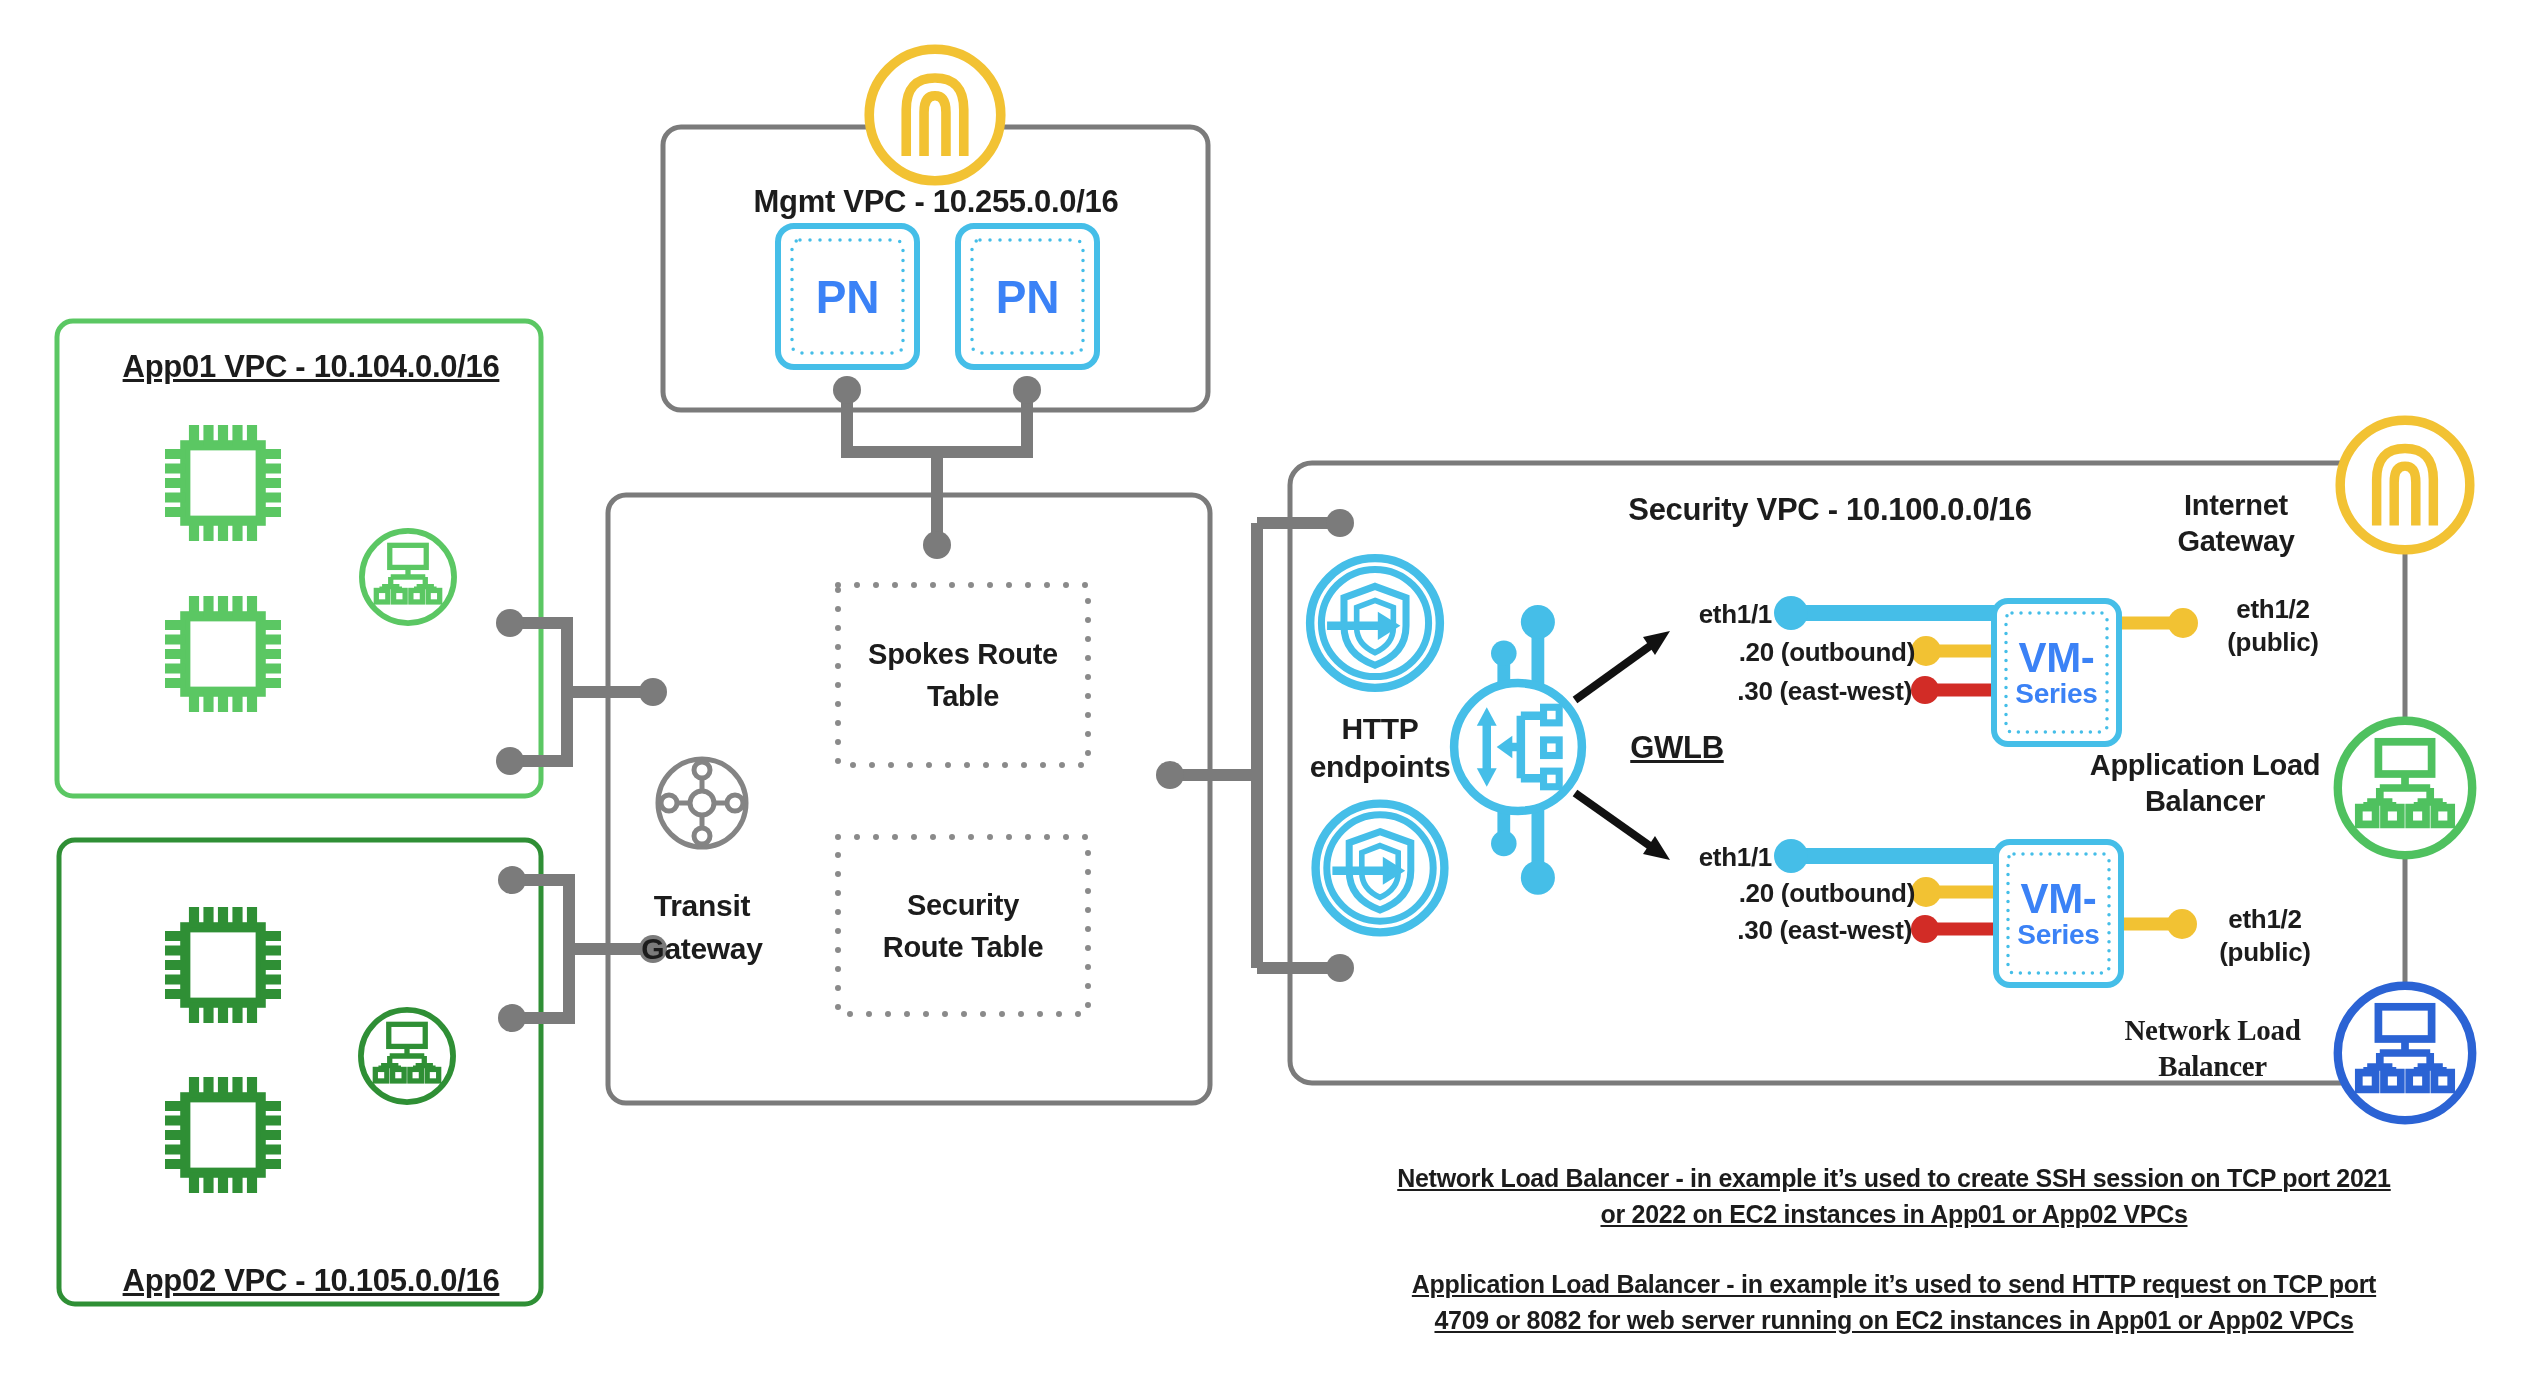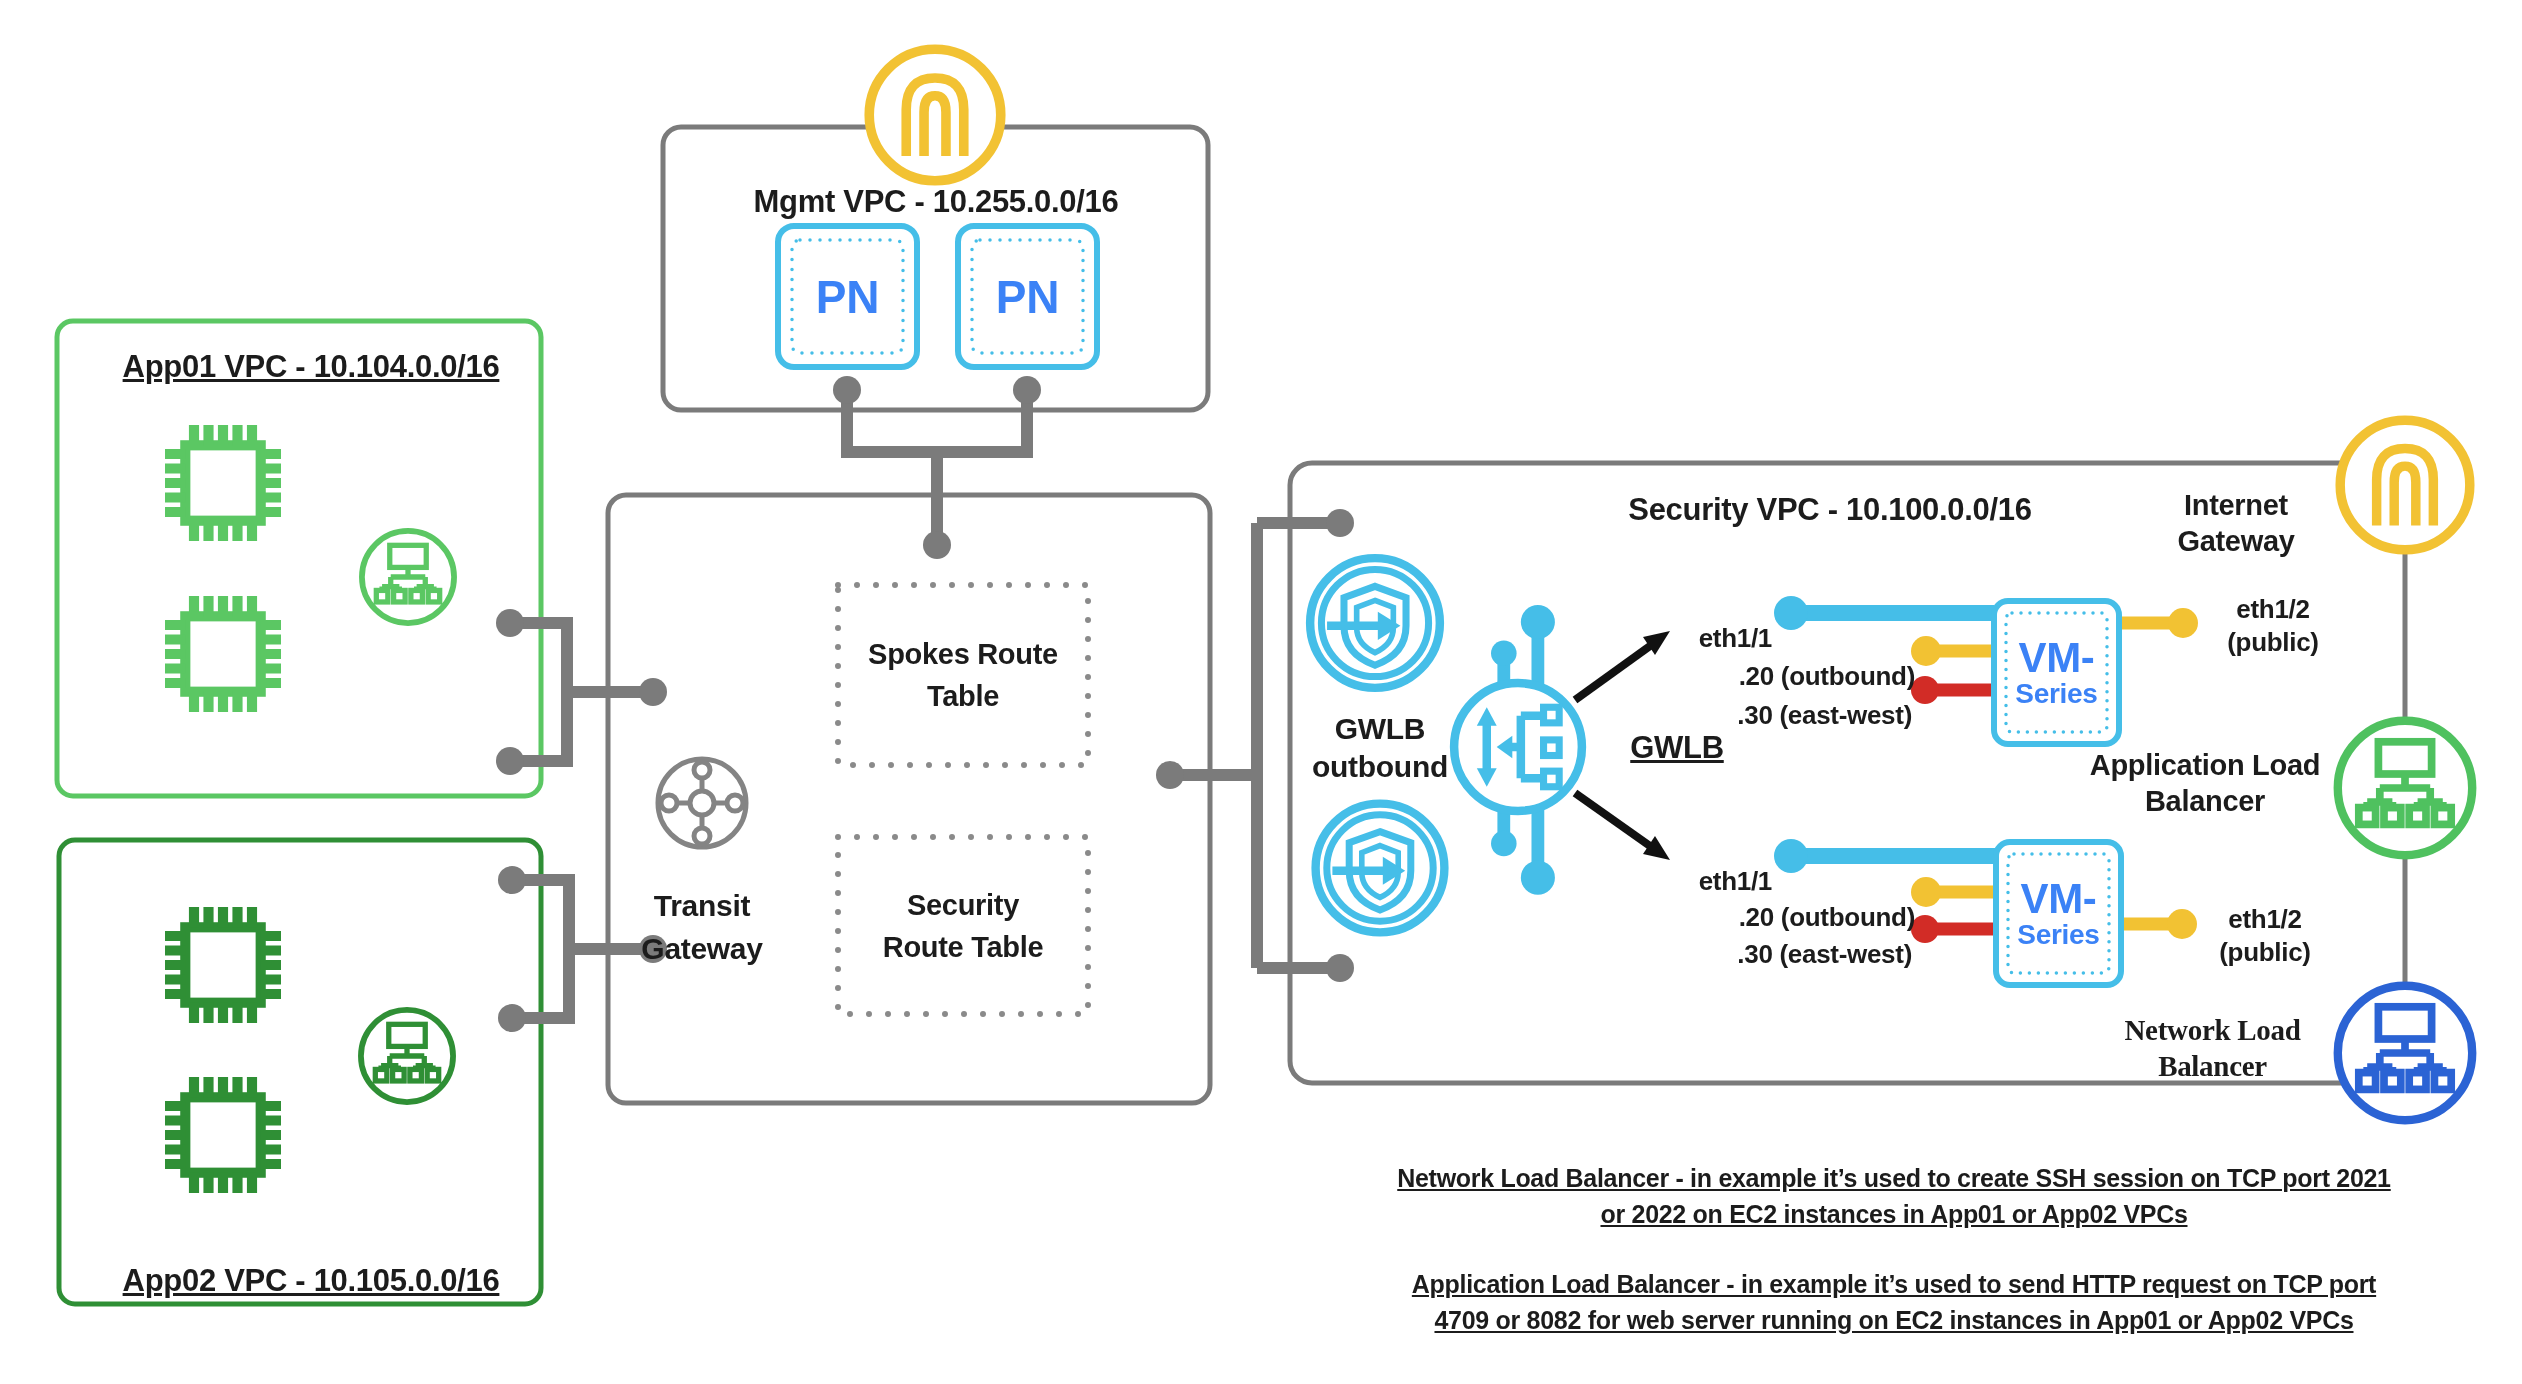--- a/index.html
+++ b/index.html
@@ -2,21 +2,21 @@
 <html><head>
 <meta charset="utf-8">
 <style>
   html,body{margin:0;padding:0;background:#ffffff;}
   #canvas{position:relative;width:2522px;height:1384px;background:#fff;overflow:hidden;
           font-family:"Liberation Sans",sans-serif;}
   #diagram-svg{position:absolute;left:0;top:0;z-index:1;}
   .lbl{position:absolute;z-index:5;font-weight:bold;color:#1c1c1c;
        font-family:"Liberation Sans",sans-serif;letter-spacing:-0.3px;}
   .center{text-align:center;}
-  .right{text-align:right;margin-top:24px;}
+  .right{text-align:right;}
   .left{text-align:center;text-decoration:underline;}
   .blue{color:#3b82f6;}
   .flexc{display:flex;align-items:center;justify-content:center;flex-direction:column;}
   .nowrap{white-space:nowrap;}
 </style>
 </head>
 <body>
 
 <div id="canvas">
 
@@ -191,21 +191,21 @@
 <div class="lbl blue flexc" style="left:958px;top:226px;width:139px;height:141px;font-size:46px;">PN</div>
 
 <div class="lbl left" style="left:86px;top:349px;width:450px;font-size:31px;">App01 VPC - 10.104.0.0/16</div>
 <div class="lbl left" style="left:86px;top:1263px;width:450px;font-size:31px;">App02 VPC - 10.105.0.0/16</div>
 
 <div class="lbl center" style="left:612px;top:884px;width:180px;font-size:30px;line-height:43px;">Transit Gateway</div>
 <div class="lbl flexc" style="left:858px;top:585px;width:210px;height:180px;font-size:29px;line-height:42px;text-align:center;">Spokes Route Table</div>
 <div class="lbl flexc" style="left:873px;top:837px;width:180px;height:177px;font-size:29px;line-height:42px;text-align:center;">Security Route Table</div>
 
 <div class="lbl center" style="left:1580px;top:492px;width:500px;font-size:31px;">Security VPC - 10.100.0.0/16</div>
-<div class="lbl center" style="left:1270px;top:710px;width:220px;font-size:30px;line-height:38px;">GWLB outbound</div>
+<div class="lbl center" style="left:1270px;top:710px;width:220px;font-size:30px;line-height:38px;">HTTP endpoints</div>
 <div class="lbl left" style="left:1602px;top:730px;width:150px;font-size:31px;">GWLB</div>
 
 <div class="lbl right" style="left:1610px;top:599px;width:162px;font-size:26px;">eth1/1</div>
 <div class="lbl right" style="left:1640px;top:637px;width:275px;font-size:26px;">.20 (outbound)</div>
 <div class="lbl right" style="left:1640px;top:676px;width:272px;font-size:26px;">.30 (east-west)</div>
 <div class="lbl blue flexc" style="left:1994px;top:601px;width:125px;height:143px;">
   <span style="font-size:42px;line-height:42px;">VM-</span>
   <span style="font-size:28px;line-height:30px;">Series</span>
 </div>
 <div class="lbl center" style="left:2198px;top:593px;width:150px;font-size:26px;line-height:33px;">

